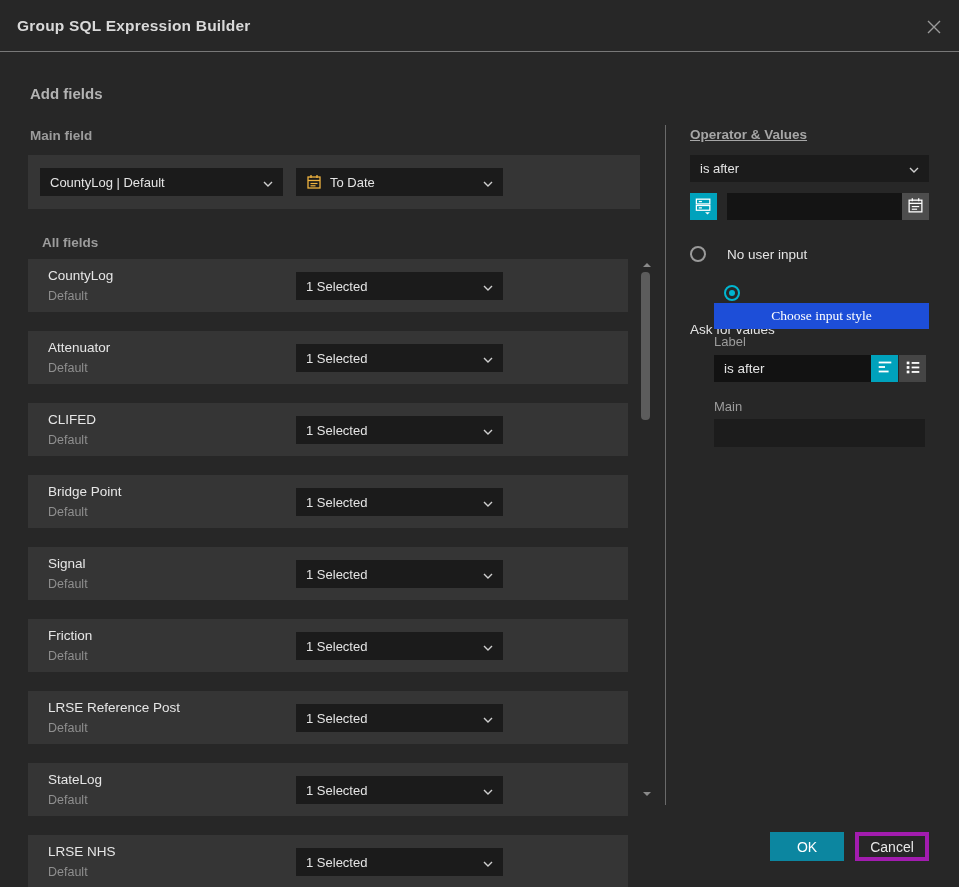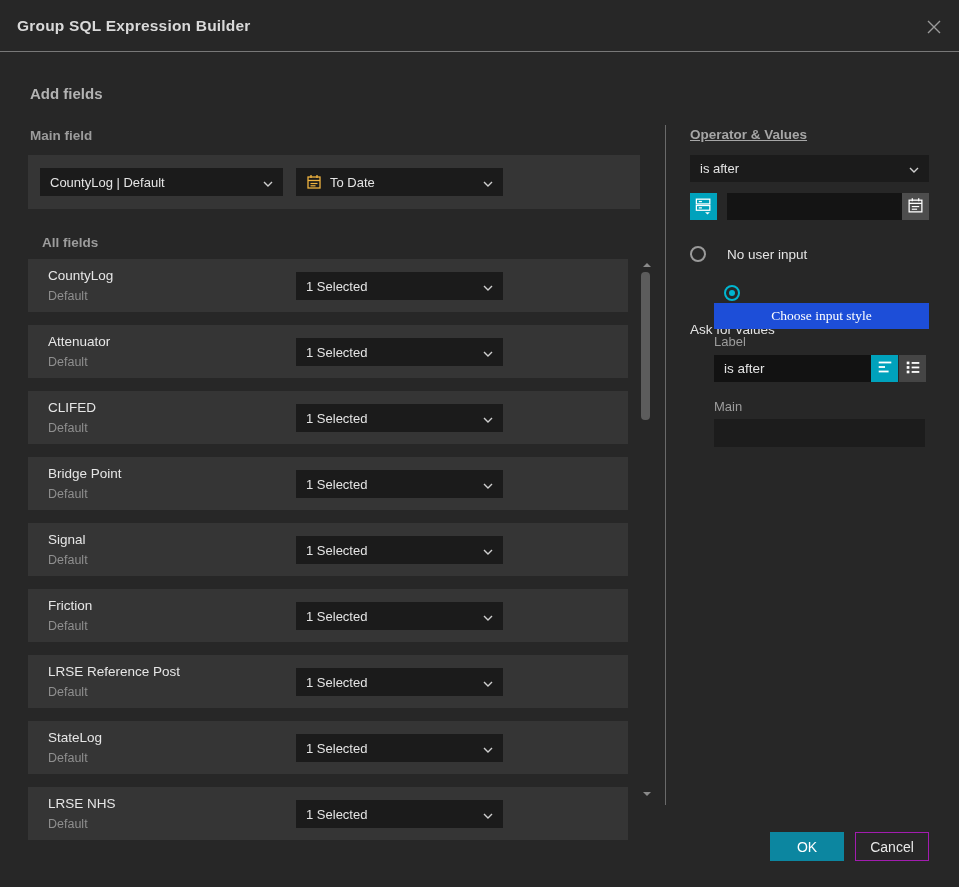--- a/index.html
+++ b/index.html
@@ -30,21 +30,21 @@
   
   .dd{position:absolute;height:28px;background:var(--dd);color:var(--txt);font-size:13px;
       display:flex;align-items:center;padding:0 10px;cursor:pointer;}
   .dd .dd-txt{flex:1;white-space:nowrap;overflow:hidden;}
   .dd svg.chev{flex:0 0 auto;margin-left:6px;}
 
   .main-panel{position:absolute;left:28px;top:155px;width:612px;height:54px;background:var(--panel);}
 
   
   .list{position:absolute;left:28px;top:259px;width:600px;}
-  .frow{position:relative;width:600px;height:53px;background:var(--panel);margin-bottom:13px;}
+  .frow{position:relative;width:600px;height:53px;background:var(--panel);margin-bottom:19px;}
   .f-name{position:absolute;left:20px;top:9px;font-size:13.5px;color:#e6e6e6;}
   .f-sub{position:absolute;left:20px;top:30px;font-size:12.5px;color:var(--sub);}
   .frow .dd{left:268px;top:13px;width:207px;}
 
   
   .sb-thumb{position:absolute;left:641px;top:272px;width:9px;height:148px;background:#5c5c5c;border-radius:4px;cursor:pointer;}
   .sb-up{position:absolute;left:643px;top:263px;width:0;height:0;border-left:4px solid transparent;border-right:4px solid transparent;border-bottom:4px solid #8a8a8a;cursor:pointer;}
   .sb-down{position:absolute;left:643px;top:792px;width:0;height:0;border-left:4px solid transparent;border-right:4px solid transparent;border-top:4px solid #8a8a8a;cursor:pointer;}
 
   .vdiv{position:absolute;left:665px;top:125px;width:1px;height:680px;background:#6a6a6a;}
@@ -67,21 +67,21 @@
   .fld-lbl{position:absolute;font-size:13px;color:var(--muted);}
   .txt-inp{position:absolute;background:#121212;border:none;color:var(--txt);font-size:13.5px;padding:0 10px;}
   #label-input{left:714px;top:355px;width:157px;height:27px;}
   #hint-input{left:714px;top:419px;width:211px;height:28px;background:#1c1c1c;}
   .tgl{top:355px;}
   #style-left{left:871px;}
   #style-list{left:899px;background:#454545;}
 
   
   .btn-ok{position:absolute;left:770px;top:832px;width:74px;height:29px;background:var(--accent);border:none;color:#fff;font-size:14px;cursor:pointer;font-family:"Liberation Sans",sans-serif;}
-  .btn-cancel{position:absolute;left:855px;top:832px;width:74px;height:29px;background:transparent;border:1px solid #a21caf;color:#e8e8e8;font-size:14px;cursor:pointer;font-family:"Liberation Sans",sans-serif;}
+  .btn-cancel{position:absolute;left:855px;top:832px;width:74px;height:29px;background:transparent;border:4px solid #a21caf;color:#e8e8e8;font-size:14px;cursor:pointer;font-family:"Liberation Sans",sans-serif;}
 </style>
 </head>
 <body>
 
 <div id="app">
 
   <div class="hdr">
     <div class="hdr-title">Group SQL Expression Builder</div>
     <button class="close-btn">
       <span>

